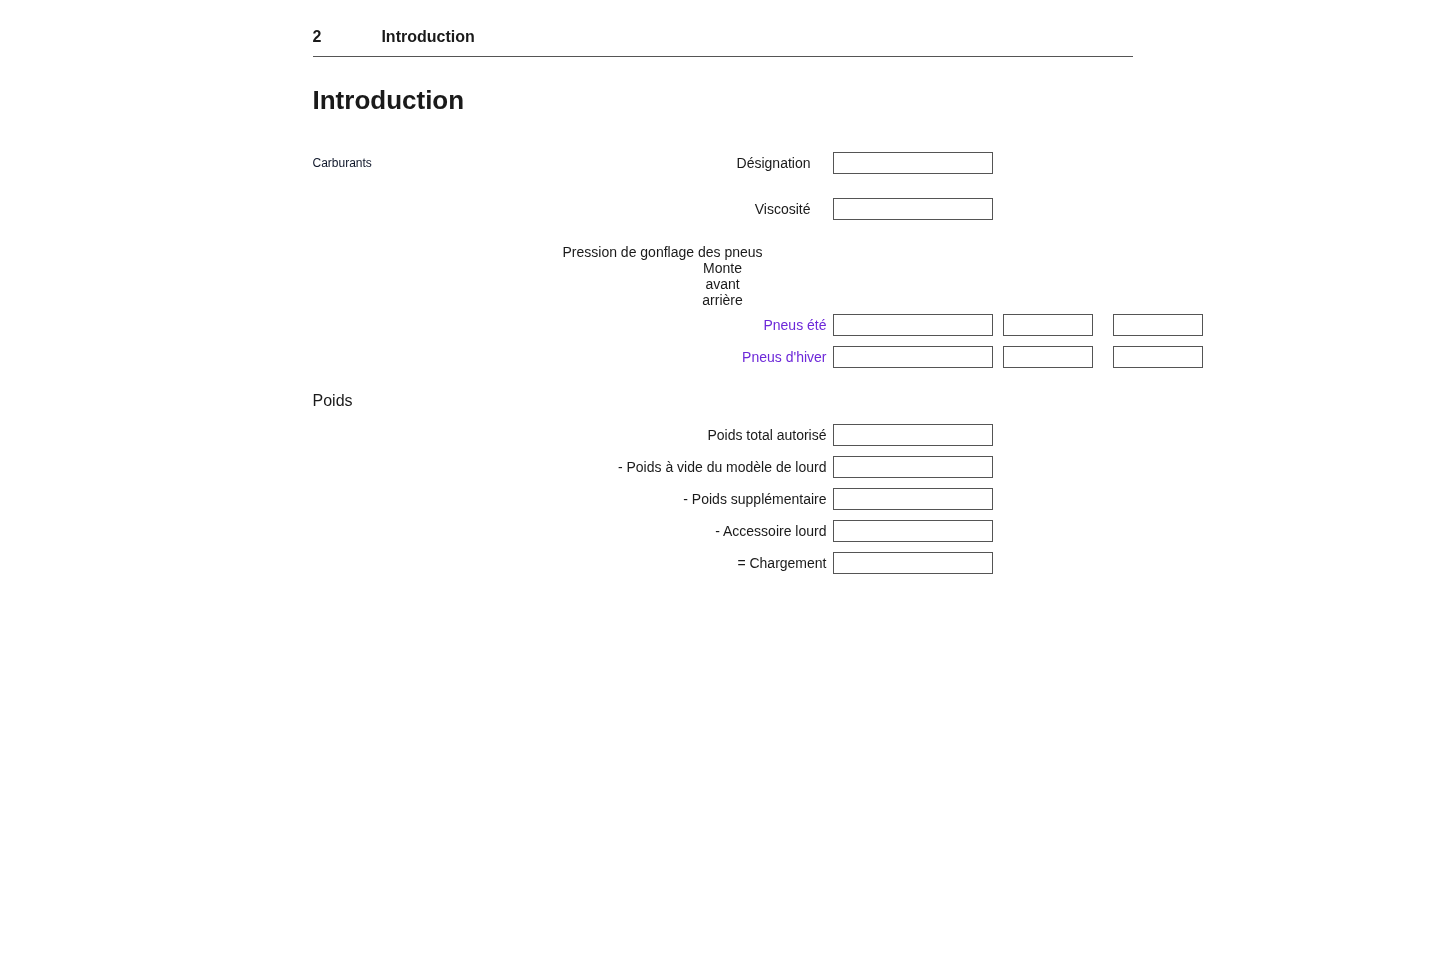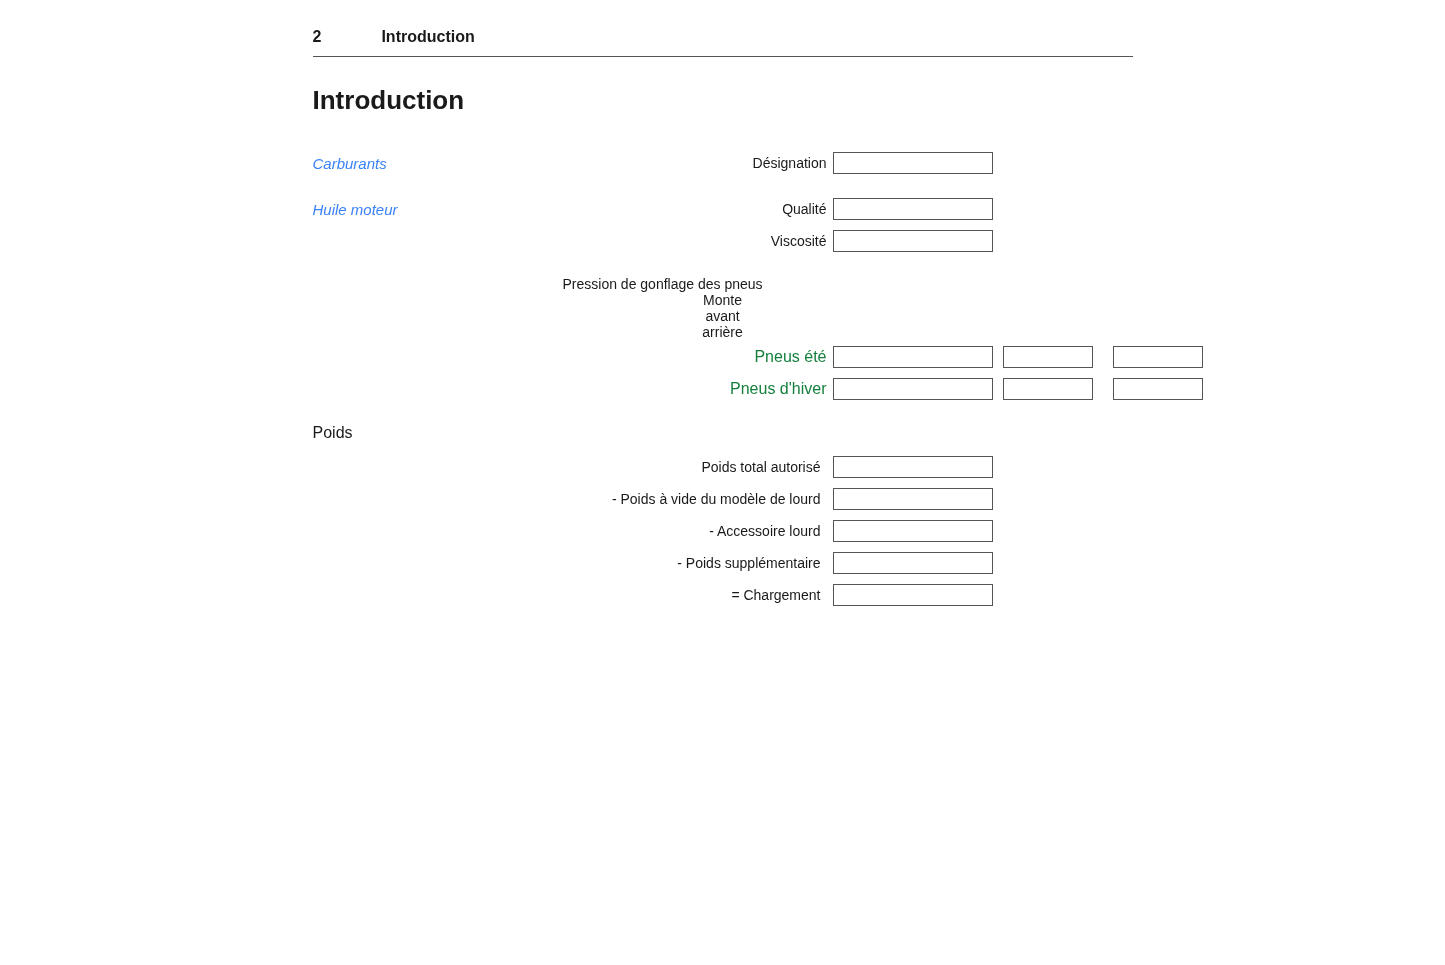--- a/index.html
+++ b/index.html
@@ -56,33 +56,32 @@
     }
 
     .form-row {
       display: flex;
       align-items: center;
       margin-bottom: 10px;
     }
 
     .label-left {
       width: 320px;
-      font-size: 15px;
-      color: #3b82f6;
-      flex-shrink: 0;
-      font-style: italic;
+      font-size: 12px;
+      color: #0f172a;
+      flex-shrink: 0;
     }
 
     .label-right {
       text-align: right;
       font-size: 14px;
       color: #1a1a1a;
       width: 200px;
       flex-shrink: 0;
-      padding-right: 6px;
+      padding-right: 22px;
     }
 
     .field-box {
       border: 1px solid #555;
       width: 160px;
       height: 22px;
       background: #ffffff;
       flex-shrink: 0;
     }
 
@@ -138,22 +137,22 @@
     .tyre-monte-cell {
       width: 360px;
       display: flex;
       align-items: center;
       justify-content: flex-end;
       flex-shrink: 0;
       gap: 6px;
     }
 
     .tyre-monte-label {
-      font-size: 16px;
-      color: #15803d;
+      font-size: 14px;
+      color: #6d28d9;
       text-align: right;
     }
 
     .tyre-avant-cell {
       width: 110px;
       display: flex;
       justify-content: center;
       flex-shrink: 0;
     }
 
@@ -179,21 +178,21 @@
       align-items: center;
       margin-bottom: 10px;
     }
 
     .poids-label {
       text-align: right;
       font-size: 14px;
       color: #1a1a1a;
       width: 520px;
       flex-shrink: 0;
-      padding-right: 12px;
+      padding-right: 6px;
     }
   </style>
 </head>
 <body>
 
 <div class="page-container">
 
   <div class="header-bar">
     <span class="header-number">2</span>
     <span class="header-title">Introduction</span>
@@ -203,25 +202,20 @@
 
   <div class="form-section">
     <div class="form-row">
       <span class="label-left">Carburants</span>
       <span class="label-right">Désignation</span>
       <input type="text" class="field-box" value="" style="">
     </div>
   </div>
 
   <div class="form-section">
-    <div class="form-row">
-      <span class="label-left">Huile moteur</span>
-      <span class="label-right">Qualité</span>
-      <input type="text" class="field-box" value="" style="">
-    </div>
     <div class="form-row">
       <span class="label-left"></span>
       <span class="label-right">Viscosité</span>
       <input type="text" class="field-box" value="" style="">
     </div>
   </div>
 
   <div class="form-section tyre-section">
 
     <div class="tyre-header-row">
@@ -276,29 +270,29 @@
       <span class="poids-label">Poids total autorisé</span>
       <input type="text" class="field-box" value="" style="">
     </div>
 
     <div class="poids-row">
       <span class="poids-label">- Poids à vide du modèle de lourd</span>
       <input type="text" class="field-box" value="" style="">
     </div>
 
     <div class="poids-row">
+      <span class="poids-label">- Poids supplémentaire</span>
+      <input type="text" class="field-box" value="" style="">
+    </div>
+
+    <div class="poids-row">
       <span class="poids-label">- Accessoire lourd</span>
       <input type="text" class="field-box" value="" style="">
     </div>
 
     <div class="poids-row">
-      <span class="poids-label">- Poids supplémentaire</span>
-      <input type="text" class="field-box" value="" style="">
-    </div>
-
-    <div class="poids-row">
       <span class="poids-label">= Chargement</span>
       <input type="text" class="field-box" value="" style="">
     </div>
 
   </div>
 
 </div>
 
 </body></html>

